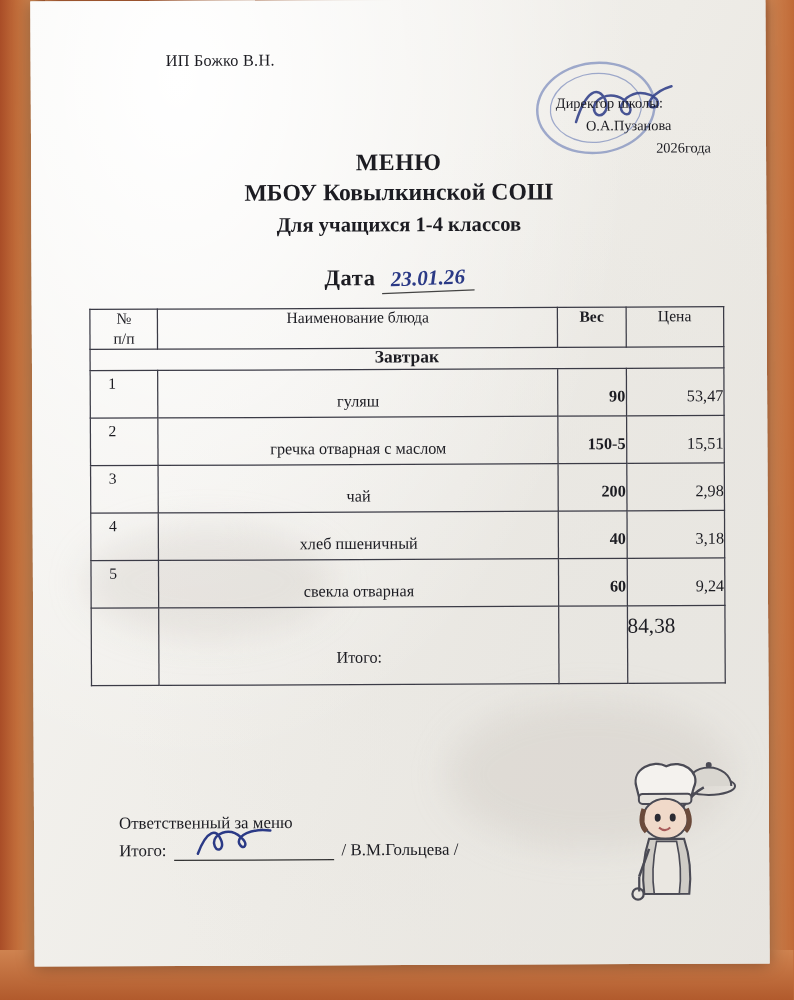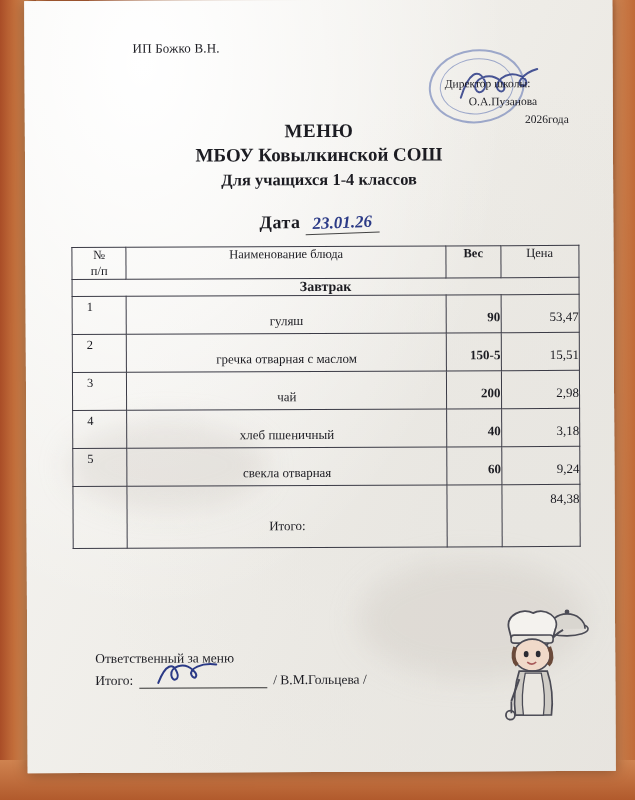--- a/index.html
+++ b/index.html
@@ -132,21 +132,21 @@
   .c-p { width: 75px; margin-left: 18px; }
   thead td { text-align:center; font-size: 12.5px; padding: 5px 2px; vertical-align: middle;}
   .hdr-num { line-height: 1.25; }
   .secrow td { text-align:center; font-weight:bold; font-size: 14px; padding: 5px 0; }
   .rowcell { height: 38px; position: relative; }
   .idx { position:absolute; left: 14px; top: 3px; font-size: 12.5px; }
   .dish { position:absolute; left: 0; right: 0; bottom: 4px; text-align:center; font-size: 13px; }
   .num { position:absolute; left:0; right:0; top: 14px; text-align:right; font-size: 13px; }
   .total-row td { height: 62px; position:relative; }
   .total-label { position:absolute; left:0; right:0; top: 32px; text-align:center; font-size: 13px; }
-  .total-val { position:absolute; left:0; right:0; top: 6px; text-align:right; font-size: 13px; }
+  .total-val { position:absolute; left:0; right:0; top: 6px; text-align:left; font-size: 17px; }
   
   #footer {
     position:absolute; left: 68px; top: 650px; font-size: 13.5px;
   }
   #footer .line1 { margin-bottom: 6px; }
   #footer .line2 { display:flex; align-items:flex-end; gap: 6px; }
   #sigline {
     display:inline-block; width: 128px; border-bottom: 1px solid #333; height: 14px;
     position: relative;
   }

